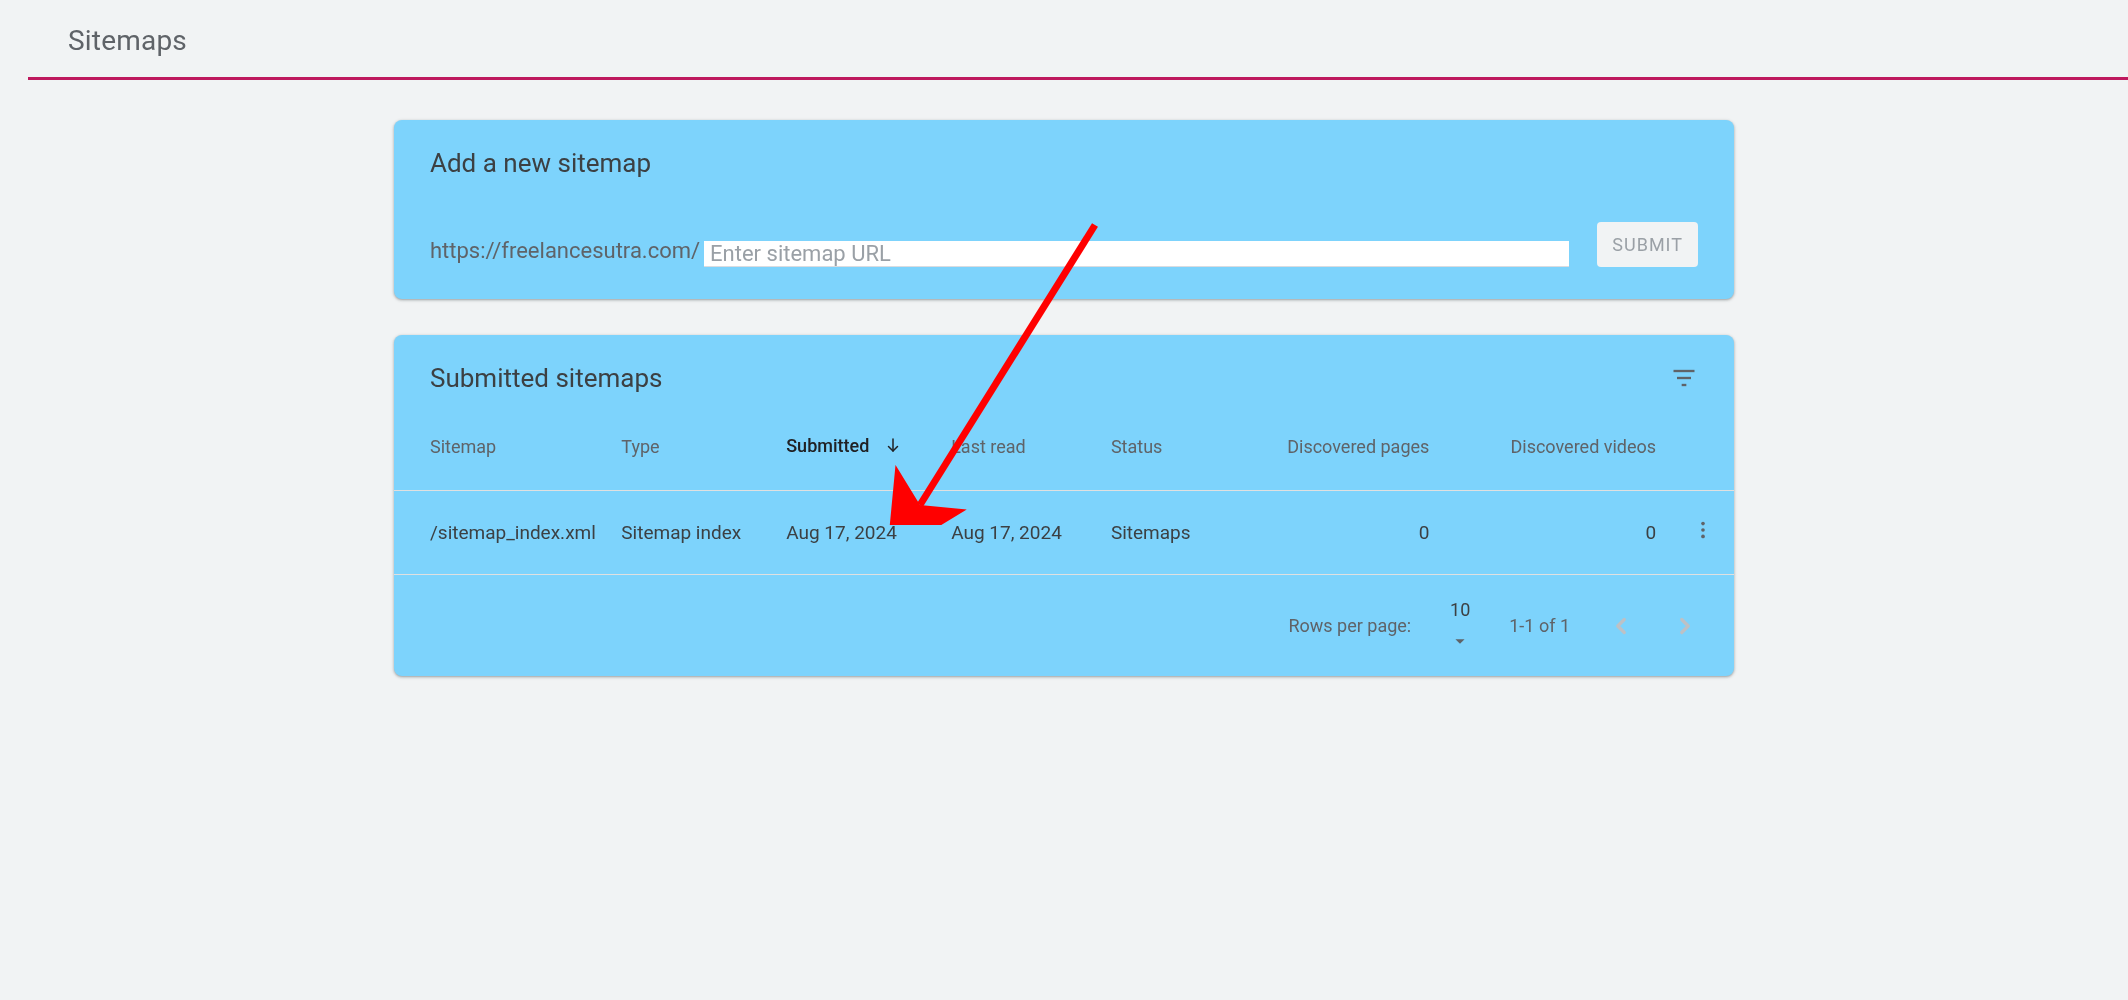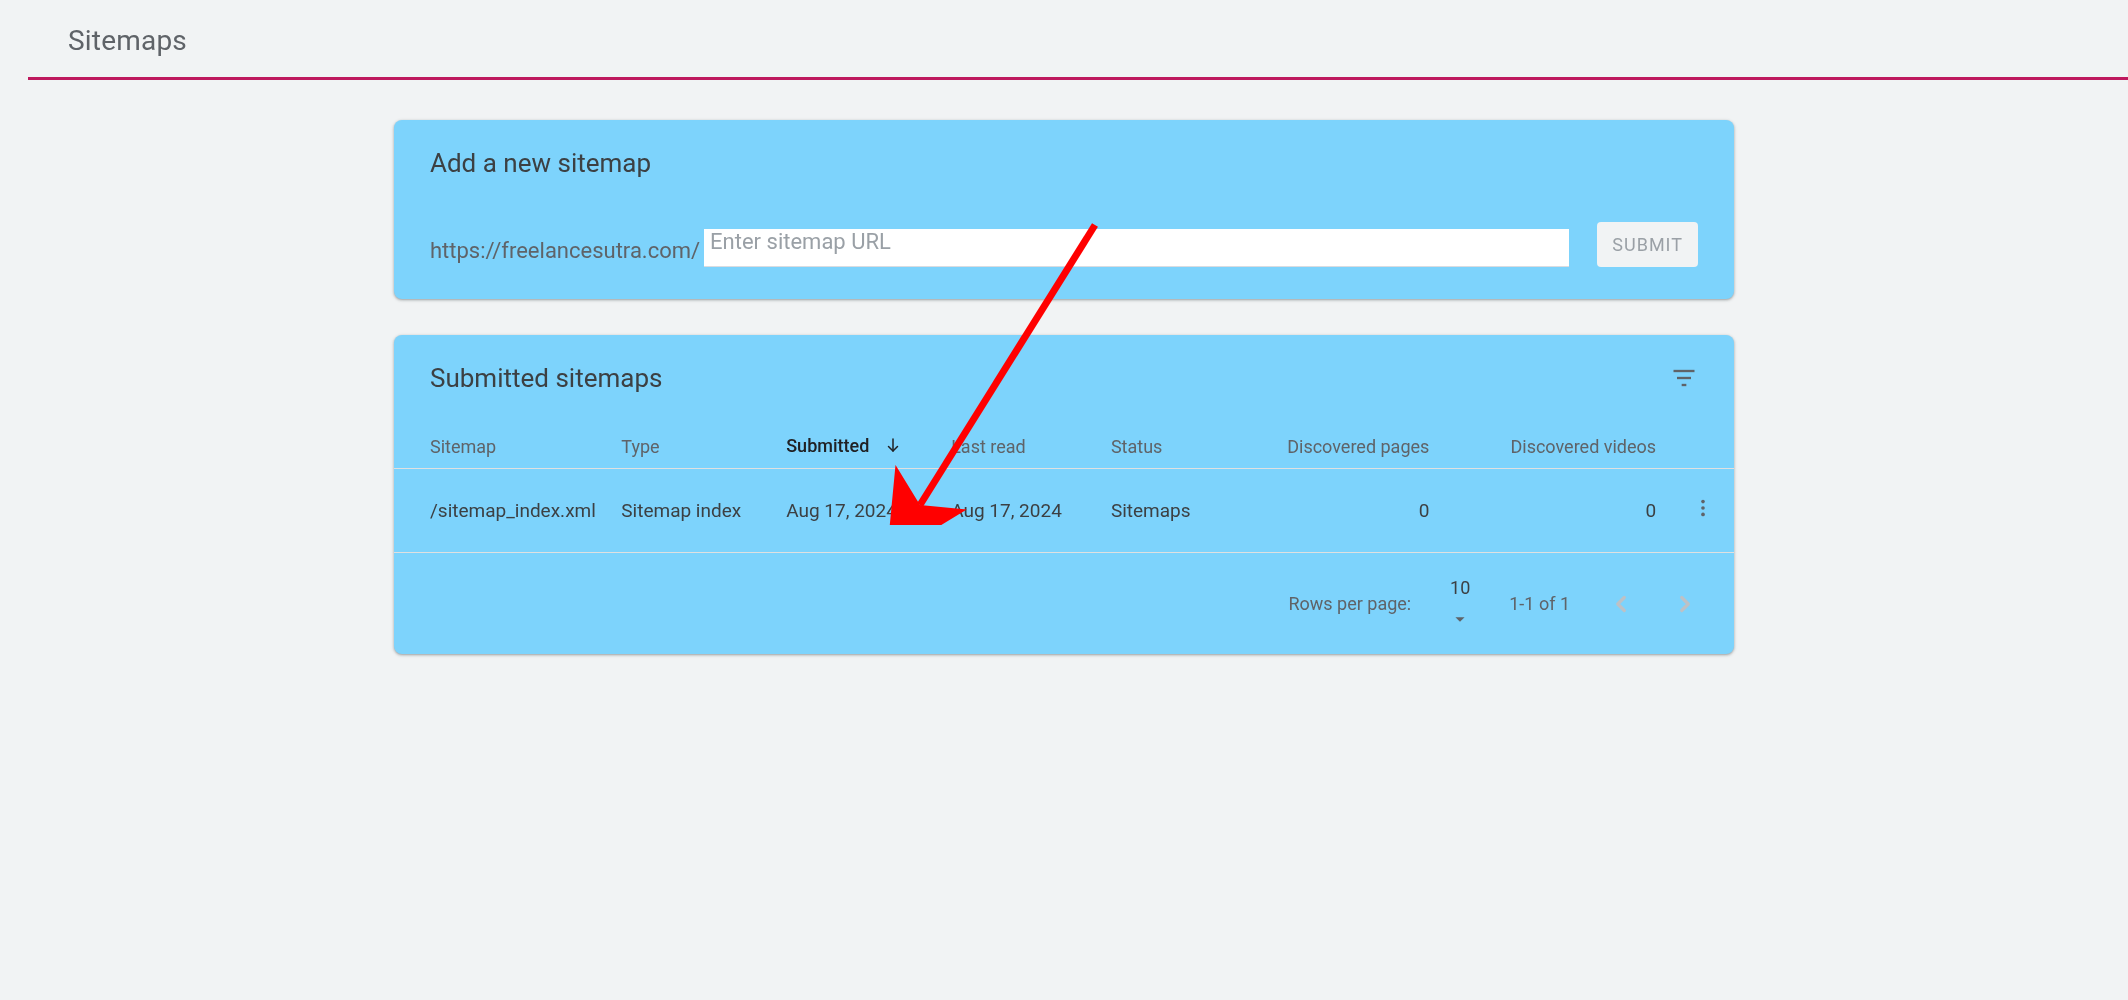--- a/index.html
+++ b/index.html
@@ -53,21 +53,21 @@
     font-size: 22px;
     color: #5f6368;
     padding-bottom: 4px;
     white-space: nowrap;
   }
   .url-input {
     flex: 1;
     border: none;
     border-bottom: 1px solid #dadce0;
     font-size: 22px;
-    padding: 0 0 12px 6px;
+    padding: 0 0 0 6px;
     margin-left: 4px;
     margin-right: 28px;
     outline: none;
     font-family: inherit;
     color: #202124;
   }
   .url-input::placeholder { color: #9aa0a6; }
   .submit-btn {
     background: #f1f3f4;
     color: #9aa0a6;
@@ -97,21 +97,21 @@
   table.sitemaps {
     width: 100%;
     border-collapse: collapse;
     table-layout: fixed;
   }
   table.sitemaps th {
     text-align: left;
     font-weight: 400;
     font-size: 18px;
     color: #5f6368;
-    padding: 0 16px 10px 16px;
+    padding: 0 16px 32px 16px;
     border-bottom: 1px solid #e0e0e0;
     white-space: nowrap;
   }
   table.sitemaps th.sorted {
     color: #202124;
     font-weight: 500;
   }
   table.sitemaps th:first-child { padding-left: 36px; }
   table.sitemaps th.num { text-align: right; }
   table.sitemaps td {

